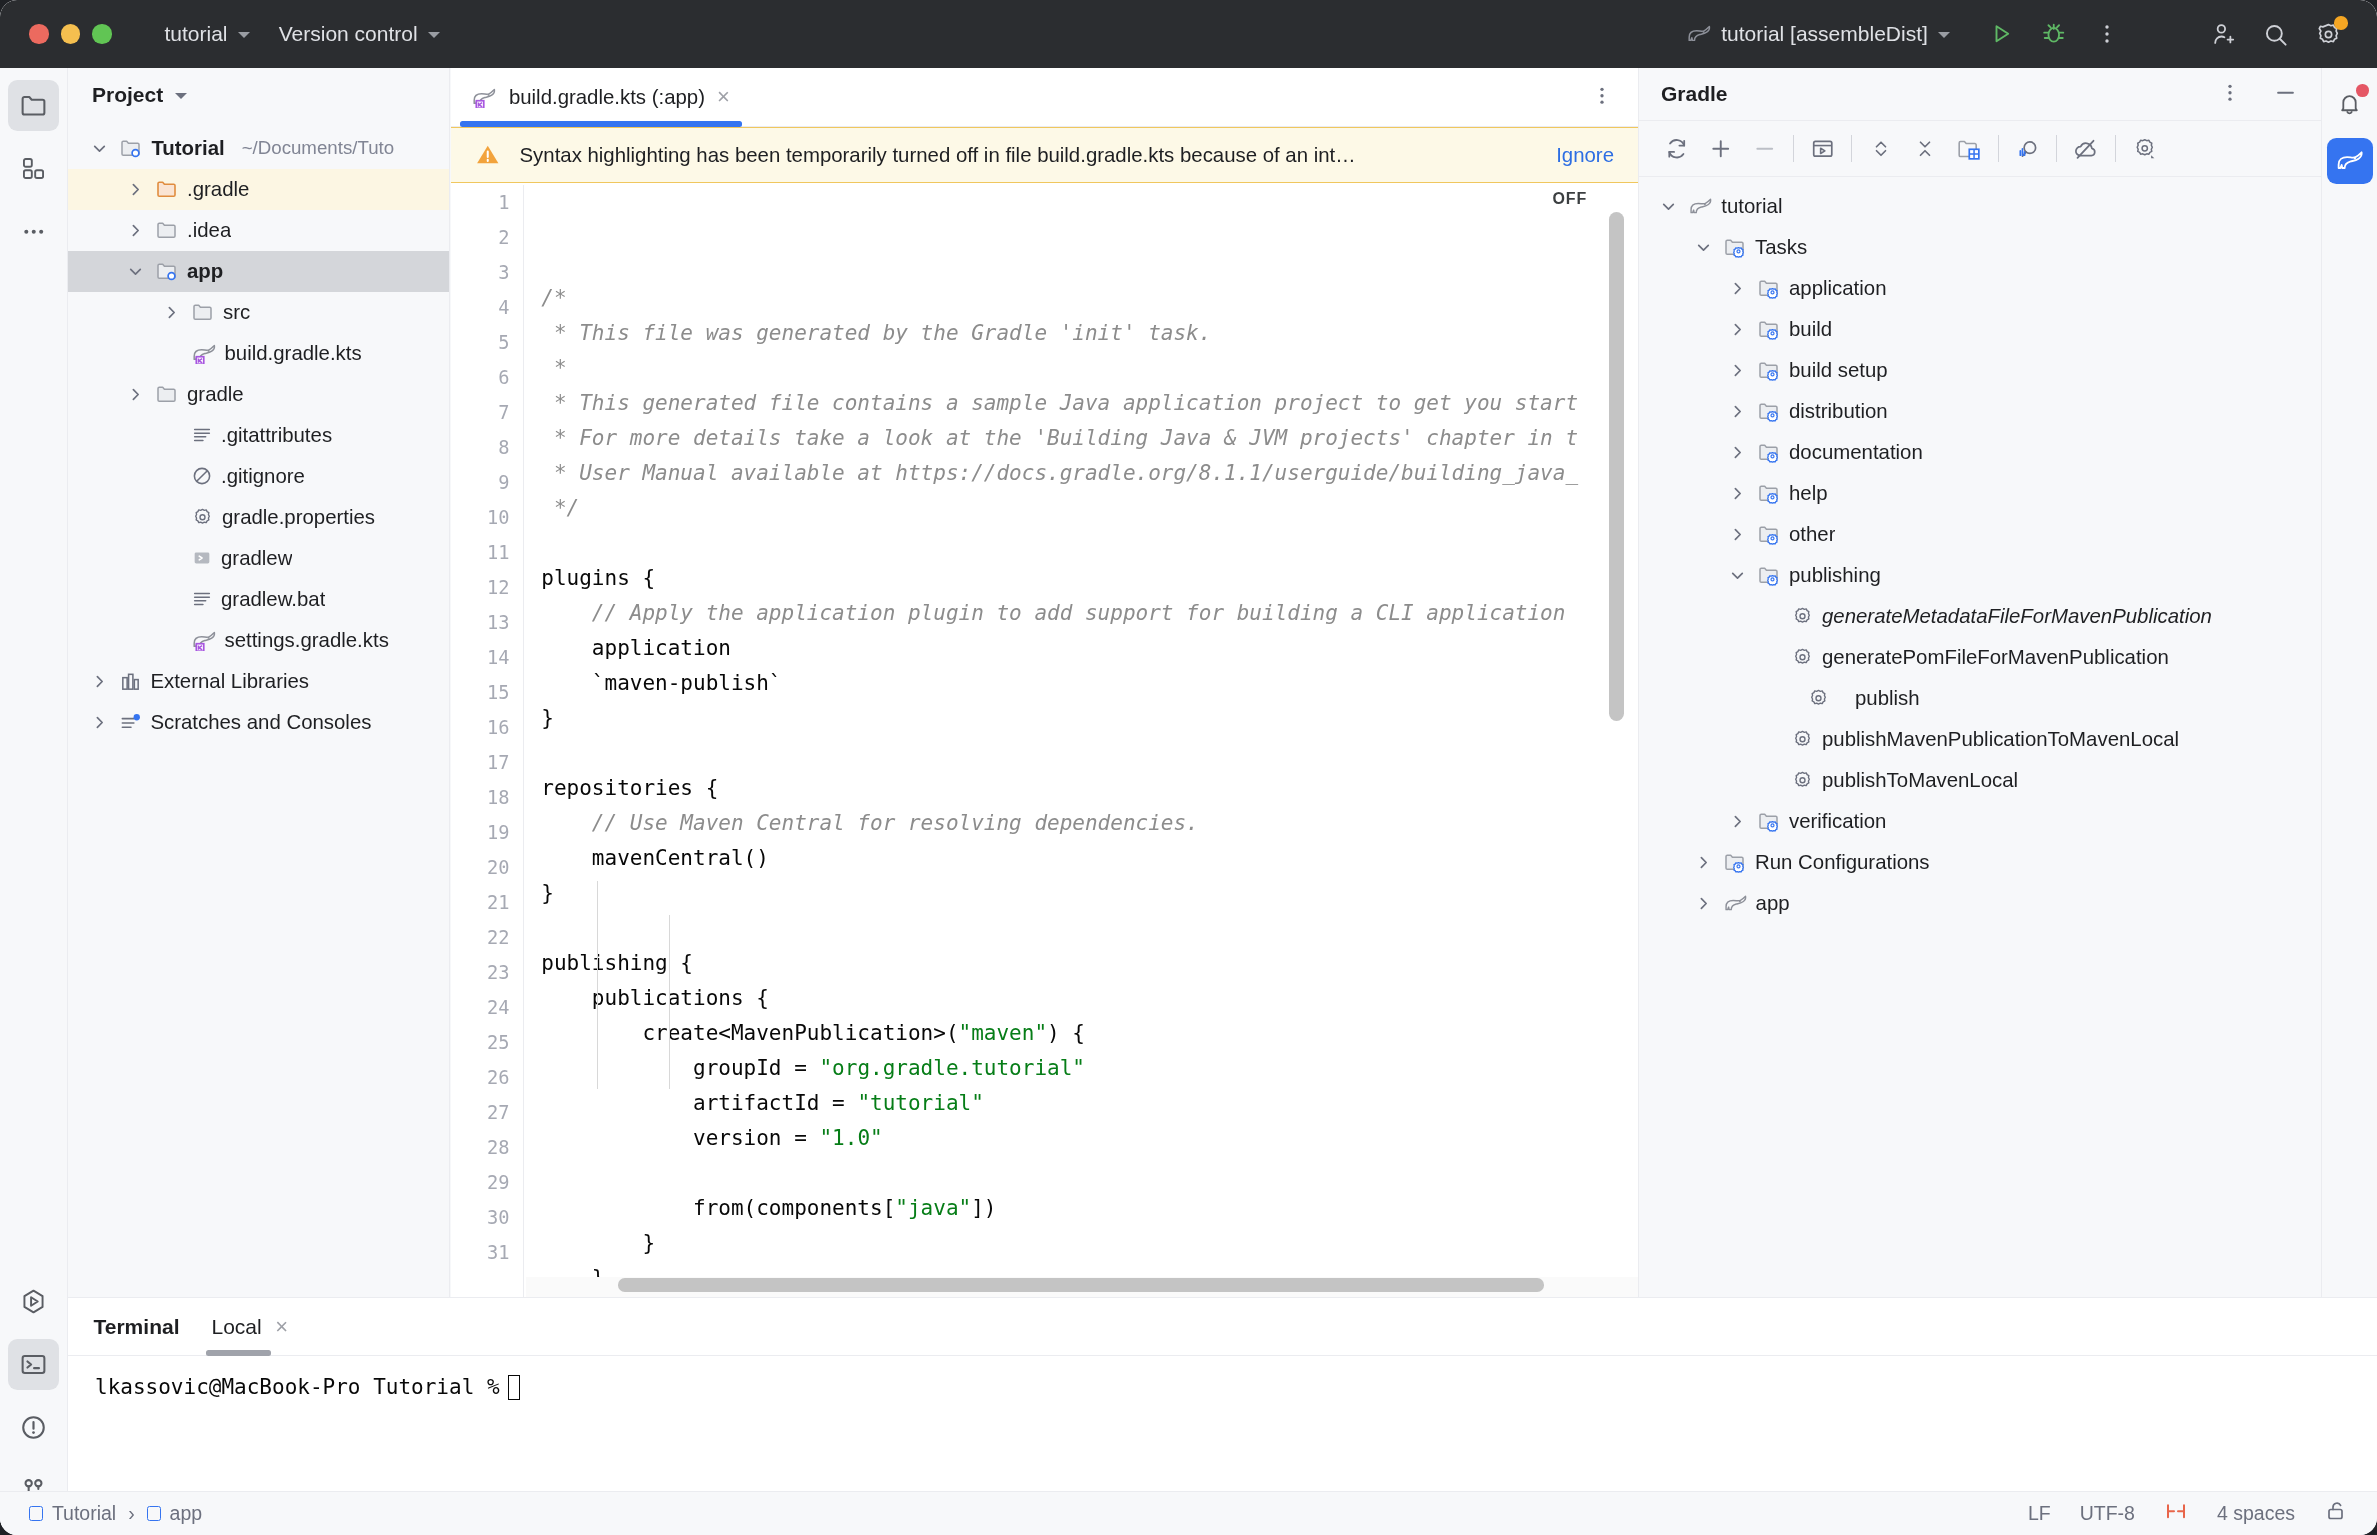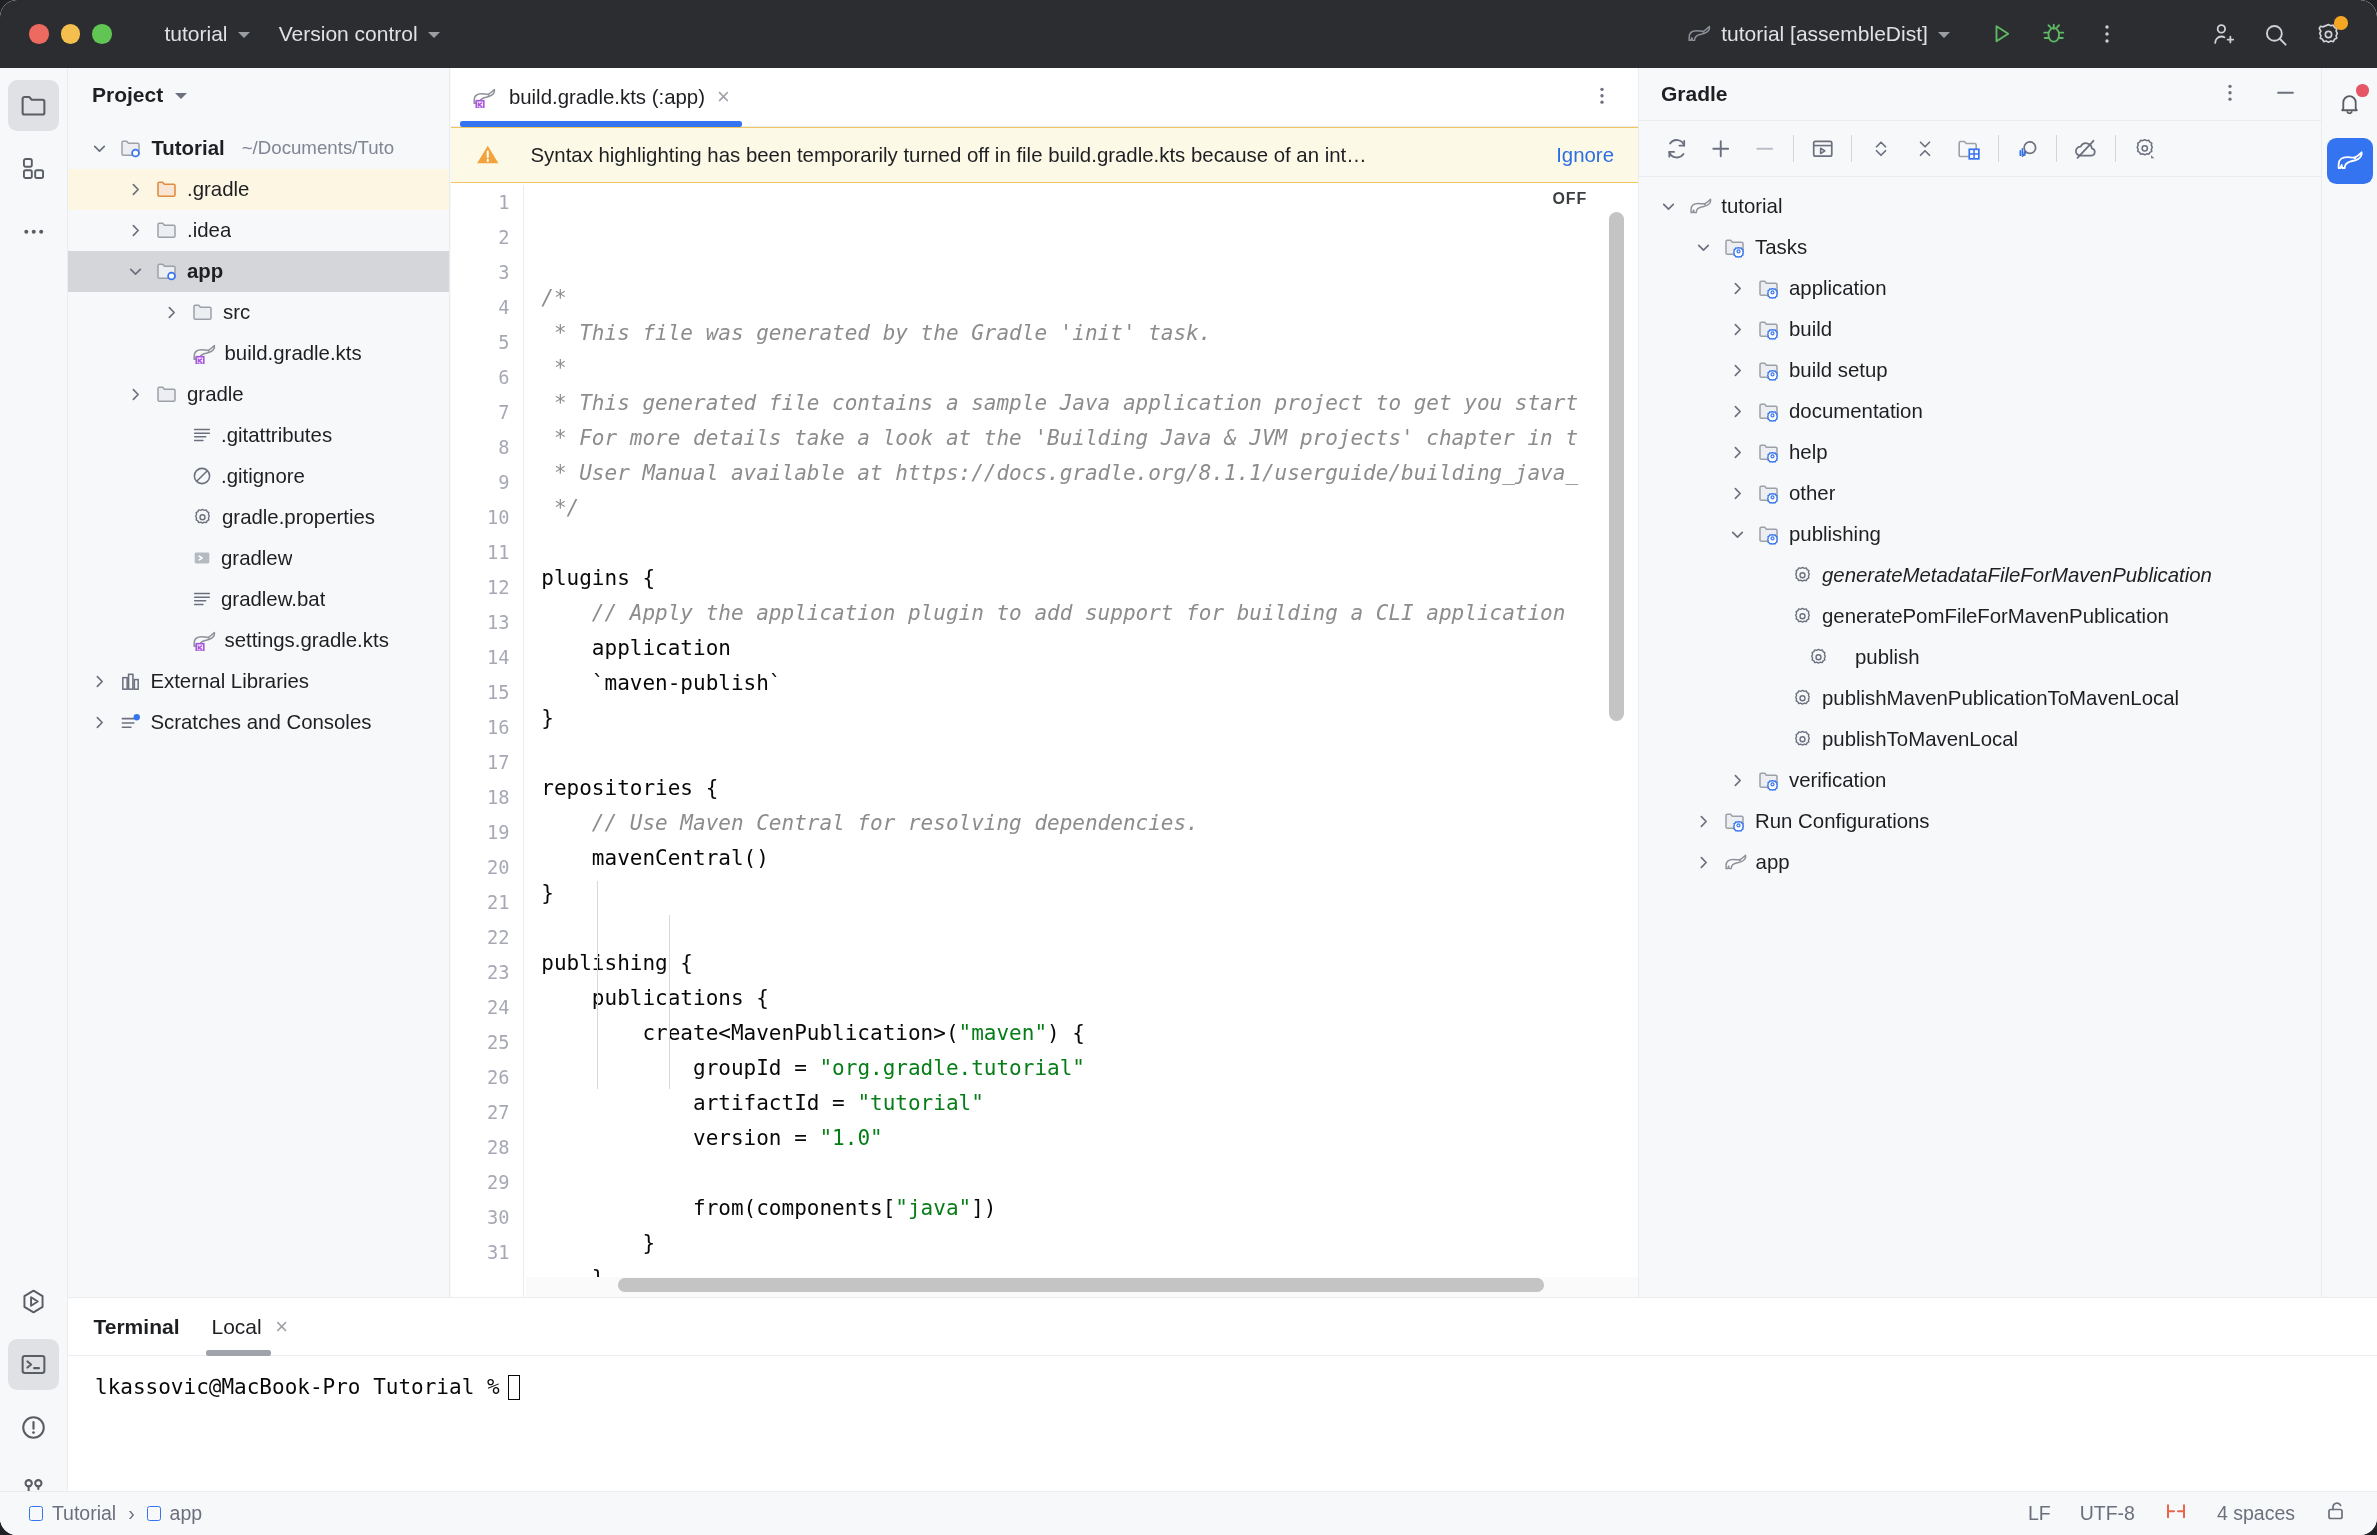--- a/index.html
+++ b/index.html
@@ -103,21 +103,21 @@
   }
   .tab-underline {
     position: absolute; left: 8.5px; right: 8.5px; bottom: 0; height: 5.1px;
     background: #3574f0; border-radius: 2.5px;
   }
   .tab-close { color: #9ea0a7; font-size: 22px; line-height: 1; }
   .tab-more { margin-left: auto; padding-right: 25.5px; color: #6c707e; }
 
   .banner {
     height: 56px; background: #fdf9e7; border-top: 1.7px solid #f0c75e; border-bottom: 1.7px solid #f0c75e;
-    display: flex; align-items: center; padding: 2px 24px; gap: 30px; font-size: 20.4px; color: #1e1f22; text-align: right;
+    display: flex; align-items: center; padding: 2px 24px; gap: 19px; font-size: 20.4px; color: #1e1f22; text-align: right;
   }
   .banner-ignore { margin-left: auto; color: #2d6ee3; }
 
   .code-area {
     position: absolute; top: 117px; left: 0; right: 0; bottom: 0;
     background: #ffffff; overflow: hidden;
   }
   .gutter {
     position: absolute; top: 0; left: 0; width: 73px; bottom: 0;
     background: #ffffff; border-right: 0.8px solid #ebecf0;
@@ -731,20 +731,33 @@
           <span class="arrow">
             <svg width="17" height="17" viewBox="0 0 16 16">
               <path d="M6 3.5L10.5 8 6 12.5" fill="none" stroke="#6c707e" stroke-width="1.6" stroke-linecap="round" stroke-linejoin="round"></path>
             </svg>
           </span>
           <svg width="24" height="24" viewBox="0 0 24 24" style="flex: 0 0 auto;">
             <path d="M3 6.6A1.3 1.3 0 014.3 5.3h3.4L9.4 7.2h9.3A1.3 1.3 0 0120 8.5V18a1.3 1.3 0 01-1.3 1.3H4.3A1.3 1.3 0 013 18z" fill="#eceef1" stroke="#9ca0a8" stroke-width="1.5" stroke-linejoin="round"></path>
             <path d="M15.5 12.6l1.3.6 1.4-.3.6 1.2 1.2.6-.3 1.4.6 1.3-.6 1.3.3 1.4-1.2.6-.6 1.2-1.4-.3-1.3.6-1.3-.6-1.4.3-.6-1.2-1.2-.6.3-1.4-.6-1.3.6-1.3-.3-1.4 1.2-.6.6-1.2 1.4.3z" fill="#fff" stroke="#3574f0" stroke-width="1.3" stroke-linejoin="round"></path>
             <circle cx="15.5" cy="16.4" r="1.5" fill="#fff" stroke="#3574f0" stroke-width="1.2"></circle>
           </svg>
+          <span class="tlabel">distribution</span>
+        </div>
+        <div class="trow" style="padding-left: 87px;">
+          <span class="arrow">
+            <svg width="17" height="17" viewBox="0 0 16 16">
+              <path d="M6 3.5L10.5 8 6 12.5" fill="none" stroke="#6c707e" stroke-width="1.6" stroke-linecap="round" stroke-linejoin="round"></path>
+            </svg>
+          </span>
+          <svg width="24" height="24" viewBox="0 0 24 24" style="flex: 0 0 auto;">
+            <path d="M3 6.6A1.3 1.3 0 014.3 5.3h3.4L9.4 7.2h9.3A1.3 1.3 0 0120 8.5V18a1.3 1.3 0 01-1.3 1.3H4.3A1.3 1.3 0 013 18z" fill="#eceef1" stroke="#9ca0a8" stroke-width="1.5" stroke-linejoin="round"></path>
+            <path d="M15.5 12.6l1.3.6 1.4-.3.6 1.2 1.2.6-.3 1.4.6 1.3-.6 1.3.3 1.4-1.2.6-.6 1.2-1.4-.3-1.3.6-1.3-.6-1.4.3-.6-1.2-1.2-.6.3-1.4-.6-1.3.6-1.3-.3-1.4 1.2-.6.6-1.2 1.4.3z" fill="#fff" stroke="#3574f0" stroke-width="1.3" stroke-linejoin="round"></path>
+            <circle cx="15.5" cy="16.4" r="1.5" fill="#fff" stroke="#3574f0" stroke-width="1.2"></circle>
+          </svg>
           <span class="tlabel">documentation</span>
         </div>
         <div class="trow" style="padding-left: 87px;">
           <span class="arrow">
             <svg width="17" height="17" viewBox="0 0 16 16">
               <path d="M6 3.5L10.5 8 6 12.5" fill="none" stroke="#6c707e" stroke-width="1.6" stroke-linecap="round" stroke-linejoin="round"></path>
             </svg>
           </span>
           <svg width="24" height="24" viewBox="0 0 24 24" style="flex: 0 0 auto;">
             <path d="M3 6.6A1.3 1.3 0 014.3 5.3h3.4L9.4 7.2h9.3A1.3 1.3 0 0120 8.5V18a1.3 1.3 0 01-1.3 1.3H4.3A1.3 1.3 0 013 18z" fill="#eceef1" stroke="#9ca0a8" stroke-width="1.5" stroke-linejoin="round"></path>

